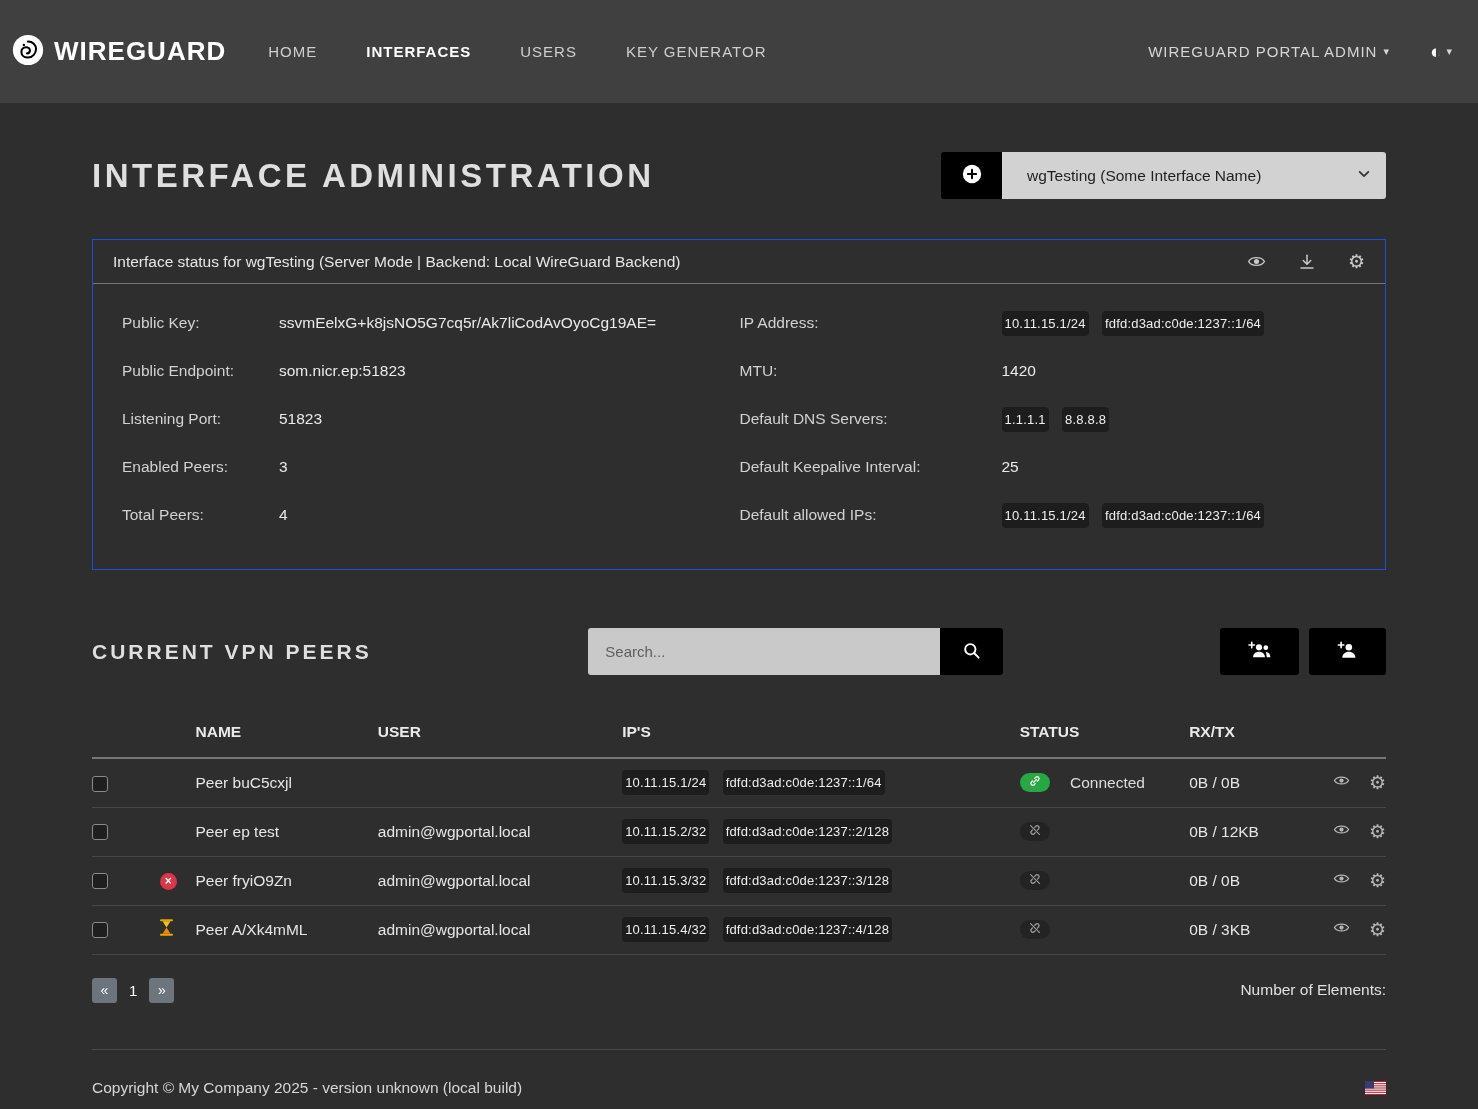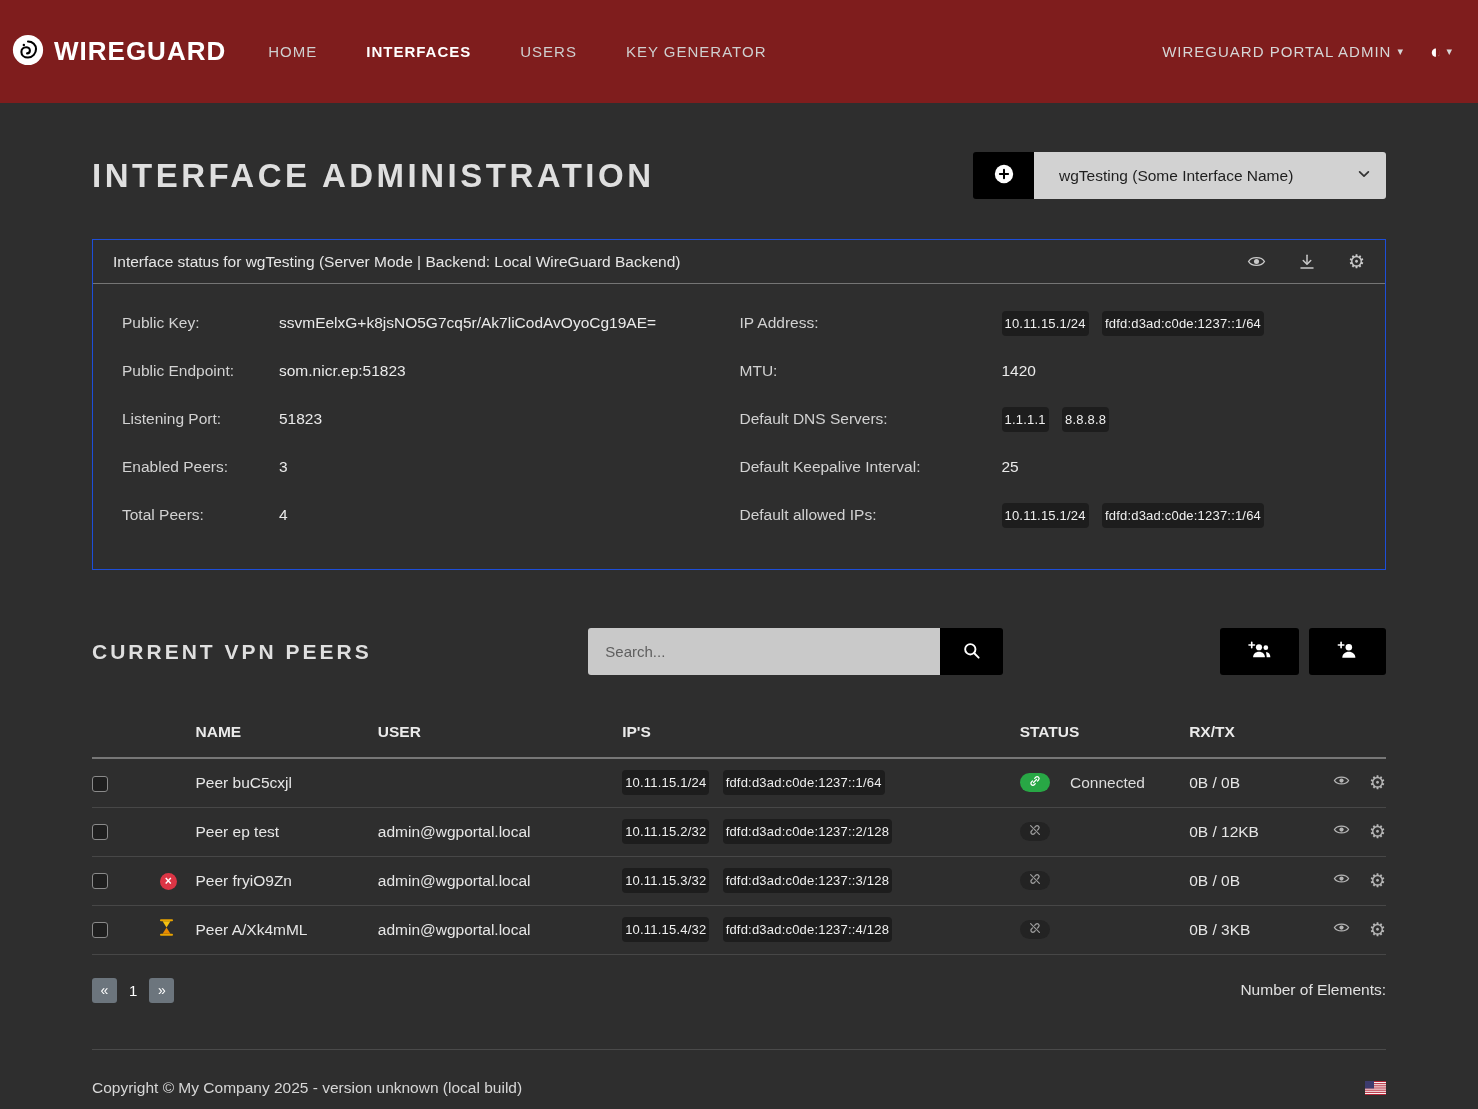--- a/index.html
+++ b/index.html
@@ -5,50 +5,50 @@
   * { box-sizing: border-box; }
   html, body { margin: 0; padding: 0; background: #2e2e2e; }
   body {
     width: 1478px; min-height: 1109px;
     font-family: "Liberation Sans", "DejaVu Sans", sans-serif;
     color: #e6e6e6; font-size: 15.5px;
   }
 
   
   .navbar {
-    height: 103px; background: #7f1d1d; display: flex; align-items: center;
+    height: 103px; background: #404040; display: flex; align-items: center;
     padding: 0 26px 0 11px;
   }
   .brand { display: flex; align-items: center; gap: 9px; cursor: pointer; }
   .brand-label { color: #fff; font-size: 26px; font-weight: 700; letter-spacing: 1px; }
   .nav-links { display: flex; gap: 49px; margin-left: 42px; }
   .nav-link {
     color: #cfcfcf; text-transform: uppercase; letter-spacing: 1px;
     font-size: 15px; cursor: pointer; text-decoration: none;
   }
   .nav-link.active { color: #fff; font-weight: 700; }
-  .nav-right { margin-left: auto; display: flex; align-items: center; gap: 26px; }
+  .nav-right { margin-left: auto; display: flex; align-items: center; gap: 40px; }
   .admin-menu { color: #d6d6d6; letter-spacing: 1px; font-size: 15px; cursor: pointer; display: flex; align-items: center; gap: 6px; }
   .caret { font-size: 11px; color: #d6d6d6; }
   .theme-toggle { color: #fff; font-size: 19px; cursor: pointer; display: flex; align-items: center; gap: 5px; }
 
   
   .container { padding: 0 92px; }
 
   .page-head { display: flex; justify-content: space-between; align-items: center; margin-top: 49px; }
   .page-title { margin: 0; font-size: 33px; font-weight: 600; letter-spacing: 3.5px; color: #dfdfdf; }
 
   .iface-select-group { display: flex; height: 47px; }
   .btn-black {
     background: #000; border: none; cursor: pointer; color: #fff;
     display: inline-flex; align-items: center; justify-content: center; border-radius: 3px;
   }
   .btn-add-iface { width: 61px; height: 47px; border-radius: 3px 0 0 3px; }
   .custom-select {
-    width: 352px; background: #d2d2d2; color: #1f1f1f; cursor: pointer;
+    width: 384px; background: #d2d2d2; color: #1f1f1f; cursor: pointer;
     display: flex; align-items: center; justify-content: space-between;
     padding: 0 15px 0 25px; font-size: 15.5px; border-radius: 0 3px 3px 0;
   }
   .custom-select.small { width: 305px; border-radius: 4px; height: 47px; padding: 0 15px 0 20px; }
 
   
   .card { border: 1px solid #1d4ed8; margin-top: 40px; }
   .card-header {
     display: flex; justify-content: space-between; align-items: center;
     padding: 12px 20px; border-bottom: 1px solid #757575; color: #e6e6e6;

